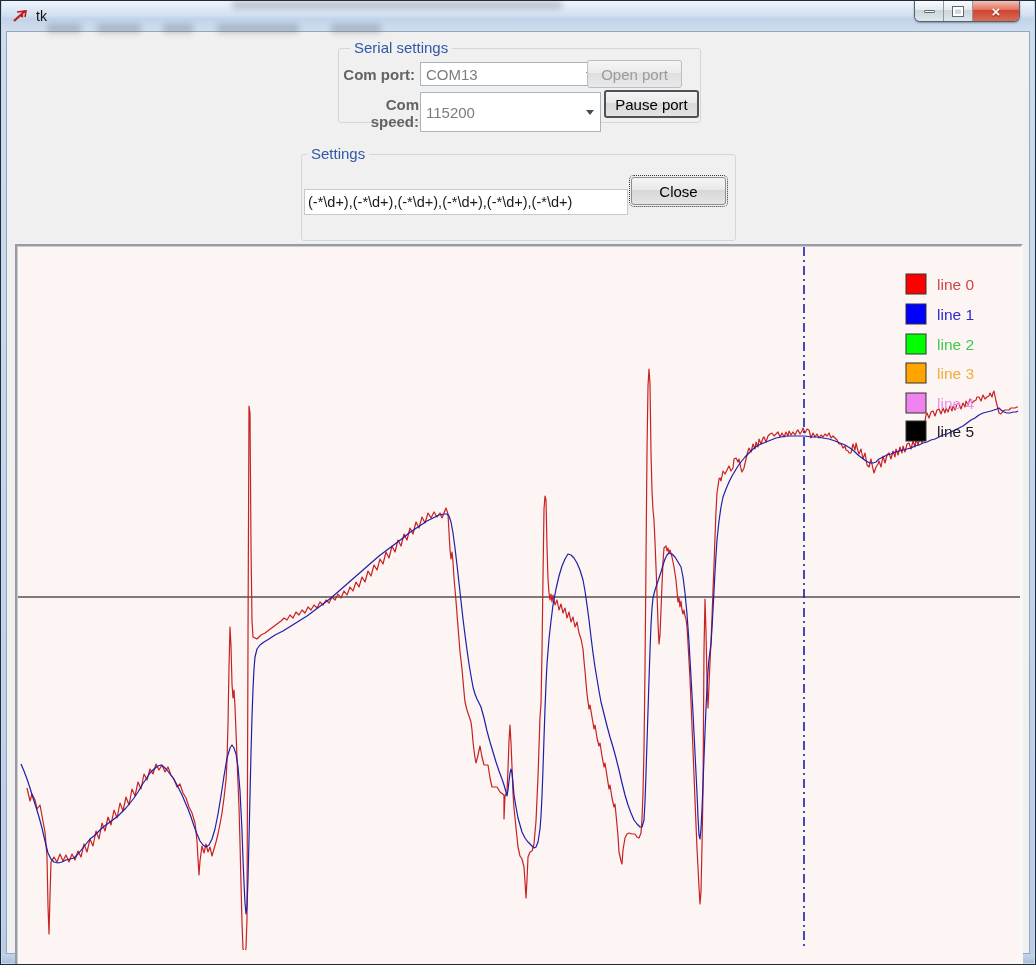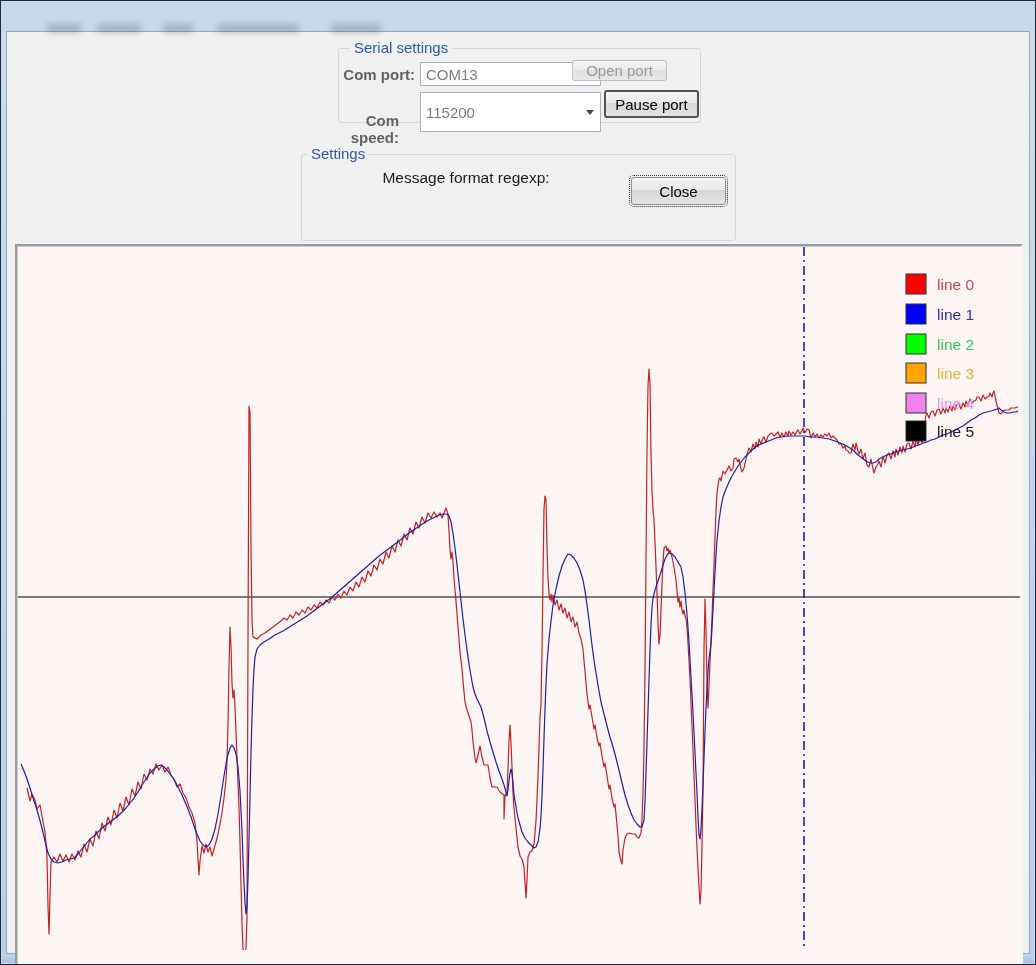--- a/index.html
+++ b/index.html
@@ -41,53 +41,73 @@
   .plotframe{position:absolute;left:14px;top:243px;width:1008px;height:725px;background:#fdf5f4;
     border:2px solid;border-color:#979ca3 #f7f7f7 #f7f7f7 #979ca3;box-shadow:inset 1px 1px 0 #c9ccd0;}
   .plot-svg{position:absolute;left:1px;top:1px;width:1002px;height:703px;}
   svg text{font-family:"Liberation Sans",sans-serif;}
 </style>
 </head>
 <body>
 
 <div class="window">
 
+  <div class="titlebar">
+    <div class="blur-blob" style="left:230px;top:0;width:330px;height:8px;"></div>
+    <svg class="app-icon" viewBox="0 0 17 17">
+      <path d="M2 13 L13 3" stroke="#c01818" stroke-width="2.2" fill="none"></path>
+      <path d="M5 4 L14 3 L13 9" stroke="#c01818" stroke-width="1.6" fill="none"></path>
+      <circle cx="10" cy="8" r="1.4" fill="#c01818"></circle>
+    </svg>
+    <span class="title-text">tk</span>
+    <div class="winbtns">
+      <div class="winbtn min">
+          <div class="minbar"></div>
+        </div>
+      <div class="winbtn max">
+          <div class="maxbox"></div>
+        </div>
+      <div class="winbtn close">
+          <span>×</span>
+        </div>
+    </div>
+  </div>
 
   <div class="glass-left"></div>
   <div class="glass-right"></div>
   <div class="glass-bottom"></div>
   <div class="content"></div>
 
   <div class="blur-blob" style="left:46px;top:23px;width:34px;height:9px;"></div>
   <div class="blur-blob" style="left:96px;top:23px;width:44px;height:9px;"></div>
   <div class="blur-blob" style="left:162px;top:23px;width:30px;height:9px;"></div>
   <div class="blur-blob" style="left:216px;top:23px;width:82px;height:9px;"></div>
   <div class="blur-blob" style="left:330px;top:23px;width:50px;height:9px;"></div>
 
   <div class="labelframe" style="left:337px;top:47px;width:363px;height:75px;"></div>
   <span class="framelabel" style="left:349px;top:39px;">Serial settings</span>
 
   <div class="fieldlabel" style="left:337px;top:65px;width:77px;">Com port:</div>
   <div class="combobox" style="left:419px;top:61px;width:181px;height:24px;">
     <div class="combo-text">COM13</div>
     <div class="combo-arrow"></div>
   </div>
-  <button class="btn btn-disabled" style="left:571px;top:59px;width:95px;height:21px;">Open port</button>
+  <button class="btn btn-disabled" style="left:586px;top:59px;width:95px;height:28px;">Open port</button>
 
-  <div class="fieldlabel" style="left:314px;top:95px;width:84px;margin-top:16px;">Com speed:</div>
+  <div class="fieldlabel" style="left:334px;top:95px;width:84px;">Com speed:</div>
   <div class="combobox" style="left:419px;top:91px;width:181px;height:40px;">
     <div class="combo-text">115200</div>
     <div class="combo-arrow"></div>
   </div>
   <button class="btn btn-default" style="left:603px;top:89px;width:95px;height:28px;">Pause port</button>
 
   <div class="labelframe" style="left:300px;top:153px;width:435px;height:87px;"></div>
   <span class="framelabel" style="left:306px;top:145px;">Settings</span>
 
-  <div class="regexp-label" style="left:303px;top:168px;width:324px;">Message format regexp:</div>
+  <input class="entry" style="left: 303px; top: 188px; width: 324px; height: 26px;" value="(-*\d+),(-*\d+),(-*\d+),(-*\d+),(-*\d+),(-*\d+)">
   <button class="btn btn-focus" style="left:630px;top:176px;width:95px;height:28px;">Close</button>
 
   <div class="plotframe">
     <svg id="plot-svg" class="plot-svg" viewBox="17 246 1002 703">
         <rect x="17" y="246" width="1002" height="703" fill="#fdf5f4"></rect>
         <line x1="17" y1="596" x2="1019" y2="596" stroke="#000000" stroke-width="1.2"></line>
         <polyline points="26,787 29,800 31,793 34,799 36,808 39,804 41,815 44,831 46,856 47,905 48,933 49,895 50,861 53,856 56,861 59,853 62,860 65,854 68,861 71,853 74,859 77,850 80,856 83,843 86,851 89,838 92,845 95,830 98,838 101,822 104,830 107,816 110,824 113,809 116,817 119,802 122,810 125,796 128,804 131,788 134,795 137,781 140,788 143,773 146,779 149,768 152,773 155,763 158,769 161,764 164,771 167,766 170,774 173,778 176,786 179,783 182,792 185,797 188,806 191,812 194,822 196,840 197,858 198,874 199,860 201,845 203,852 205,843 207,851 209,846 211,855 213,848 215,841 217,833 219,823 221,812 223,797 225,779 226,760 227,723 228,666 229,626 230,645 231,683 232,697 233,689 234,706 235,731 236,756 237,782 238,806 239,842 240,883 241,922 242,948 244,952 245,947 246,918 247,640 248,405 249,412 250,545 251,620 252,636 256,638 260,634 264,632 268,629 272,626 276,623 280,620 283,617 286,619 289,614 292,617 295,611 298,614 301,609 304,612 307,606 310,609 313,604 316,607 319,601 322,604 325,599 328,602 331,596 334,599 337,593 340,597 343,590 346,594 349,586 352,590 355,581 358,586 361,576 364,581 367,570 370,575 373,564 376,569 379,558 382,563 385,551 388,557 391,545 394,551 397,539 400,545 403,533 406,539 409,527 412,533 415,521 418,527 421,516 424,522 427,512 430,517 433,511 436,516 439,512 441,517 443,512 445,507 447,513 448,531 449,549 450,558 451,551 452,561 453,577 455,600 457,626 459,651 461,668 463,691 464,701 466,709 468,715 470,721 471,729 472,741 474,757 475,762 477,754 479,745 481,756 483,764 487,764 489,777 491,786 496,786 499,791 503,794 503,818 504,795 506,791 507,768 508,740 509,724 510,742 511,766 512,792 513,807 515,827 517,846 519,855 521,858 523,866 524,881 525,897 526,879 527,856 529,851 531,850 533,843 535,820 537,776 539,716 540,703 541,651 542,576 543,508 544,495 545,499 546,546 547,578 548,592 549,599 550,593 551,601 552,594 554,604 556,599 558,609 560,603 562,612 564,607 566,617 568,611 570,621 572,616 574,626 576,621 578,632 580,638 582,648 583,660 584,670 585,682 586,693 588,708 589,704 591,716 593,728 594,724 596,737 598,745 599,742 601,755 603,766 604,762 606,775 608,788 609,784 611,797 613,806 614,803 616,824 617,835 618,851 620,860 621,863 622,849 624,837 626,833 628,832 631,833 634,833 636,836 638,837 640,832 641,818 642,792 643,748 644,668 645,560 646,450 647,385 648,368 649,383 650,452 651,490 652,509 653,519 654,541 655,566 656,592 657,622 658,643 659,634 660,609 661,584 662,561 663,547 665,545 666,550 667,547 668,552 669,549 671,556 673,566 675,579 676,590 677,601 678,597 679,606 680,600 681,609 682,613 683,609 684,615 685,618 686,626 687,642 688,660 689,678 690,701 692,749 694,799 695,824 696,847 697,867 698,886 699,903 700,891 701,845 702,790 703,649 704,598 705,631 706,681 707,707 708,684 709,661 710,641 711,616 712,589 713,564 714,536 715,510 716,492 717,485 718,478 719,477 720,480 721,475 722,470 724,473 726,469 728,465 730,470 732,467 733,458 735,457 737,461 738,458 740,468 741,471 743,467 745,458 747,450 748,447 750,451 752,443 754,448 755,441 757,446 758,438 760,443 762,437 763,436 765,441 767,435 769,433 771,432 773,435 775,433 777,431 779,436 781,432 783,436 785,431 787,435 788,430 790,434 792,431 794,434 796,430 797,429 799,433 801,430 802,427 804,432 806,428 808,429 810,437 812,432 814,436 816,433 818,437 820,434 822,436 824,433 826,435 828,432 830,437 832,435 834,437 836,439 838,443 840,443 842,447 844,445 845,449 847,450 848,452 850,452 852,443 854,449 855,442 857,450 858,453 860,448 862,458 864,452 866,464 868,466 870,458 872,468 873,472 875,466 877,463 878,460 880,466 882,455 884,462 886,454 888,452 890,458 892,450 894,456 895,448 897,454 899,446 901,452 902,445 904,451 906,443 908,442 910,448 912,440 914,446 915,438 917,444 919,436 921,442 922,435 923,430 924,420 925,414 926,412 928,417 930,411 932,410 934,415 936,409 938,408 940,413 942,407 944,412 945,407 947,411 949,405 951,410 952,405 954,409 956,403 958,403 960,408 962,402 964,406 965,400 967,404 969,398 971,402 973,400 975,399 976,396 978,396 980,400 982,394 984,398 986,396 988,395 989,392 991,396 992,392 993,390 995,400 997,408 998,412 1000,413 1002,410 1004,409 1006,409 1008,409 1010,407 1012,407 1014,407 1016,406 1017,406" fill="none" stroke="#c62222" stroke-width="1.2" stroke-linejoin="round"></polyline>
         <polyline points="20,763 23,770 26,778 29,787 32,797 35,806 38,816 41,827 44,840 47,852 50,858 53,861 57,862 61,861 65,859 69,858 73,857 77,853 81,848 85,843 89,838 93,835 97,831 101,827 105,824 109,821 113,818 117,815 121,811 125,807 129,802 133,797 137,791 141,784 145,778 149,772 153,768 157,765 160,764 163,766 166,769 169,773 172,777 175,782 178,788 181,794 184,801 187,808 190,816 193,825 196,833 199,840 202,844 205,846 208,844 211,838 214,828 217,813 220,795 223,775 226,757 229,747 231,744 233,747 235,753 237,766 239,790 241,830 242,858 243,882 244,902 245,913 246,906 247,878 248,838 249,795 250,752 251,716 252,688 253,668 254,656 256,648 259,644 263,641 268,638 274,634 282,630 290,625 298,620 306,615 314,609 322,603 330,597 338,590 346,583 354,576 362,569 370,562 378,555 386,549 394,543 402,537 408,532 414,528 420,524 426,520 432,517 438,514 443,513 446,513 448,515 450,521 452,532 454,547 456,564 458,582 460,600 462,618 464,634 466,649 468,663 470,675 472,686 474,693 476,698 478,702 480,706 483,717 486,730 489,741 492,751 495,761 498,770 501,778 503,784 505,791 506,795 507,789 508,780 509,772 510,768 511,772 512,782 513,794 515,806 517,817 519,824 521,831 524,837 527,841 530,844 533,847 535,846 537,841 539,828 540,815 541,795 542,768 543,737 544,708 545,683 546,663 548,638 550,620 552,604 555,588 558,575 561,565 564,558 567,553 570,554 573,557 576,562 579,569 582,579 584,590 586,604 588,619 590,636 592,652 594,666 596,678 598,690 600,701 603,713 606,725 609,736 612,746 615,757 618,769 621,782 624,794 627,804 630,812 633,819 636,823 639,826 641,826 643,819 644,801 645,772 646,741 647,710 648,679 649,649 650,624 651,607 652,597 654,589 656,583 658,577 660,571 662,564 664,558 666,554 668,552 671,553 674,556 677,561 680,566 682,576 684,592 686,613 688,641 690,676 692,712 694,752 696,792 697,816 698,834 699,838 700,828 701,808 702,783 703,757 704,731 705,707 706,687 707,670 708,658 710,643 711,627 712,609 713,590 714,571 715,554 716,539 718,520 720,506 722,496 725,488 728,481 731,475 734,470 737,465 740,461 744,456 748,452 752,448 756,445 760,443 765,441 770,439 775,437 780,436 786,435 792,435 798,435 804,435 810,436 816,436 822,437 828,438 834,440 839,442 844,444 849,447 853,450 857,454 861,457 865,460 869,462 872,462 875,461 878,458 882,456 886,454 890,453 894,451 898,450 902,449 906,448 910,447 914,445 918,444 922,442 926,441 930,439 934,438 938,436 942,434 946,433 950,431 954,429 958,427 962,425 966,422 970,419 974,417 978,414 982,412 986,411 990,410 993,409 996,408 998,407 1000,409 1003,411 1006,412 1009,412 1012,411 1015,411 1017,410" fill="none" stroke="#1f1fa8" stroke-width="1.2" stroke-linejoin="round"></polyline>
         <line x1="803" y1="246" x2="803" y2="949" stroke="#1f1fa8" stroke-width="1.6" stroke-dasharray="9 4 2 4"></line>
         <rect x="905" y="273" width="20" height="20" fill="#ff0000" stroke="#333" stroke-width="1"></rect>

